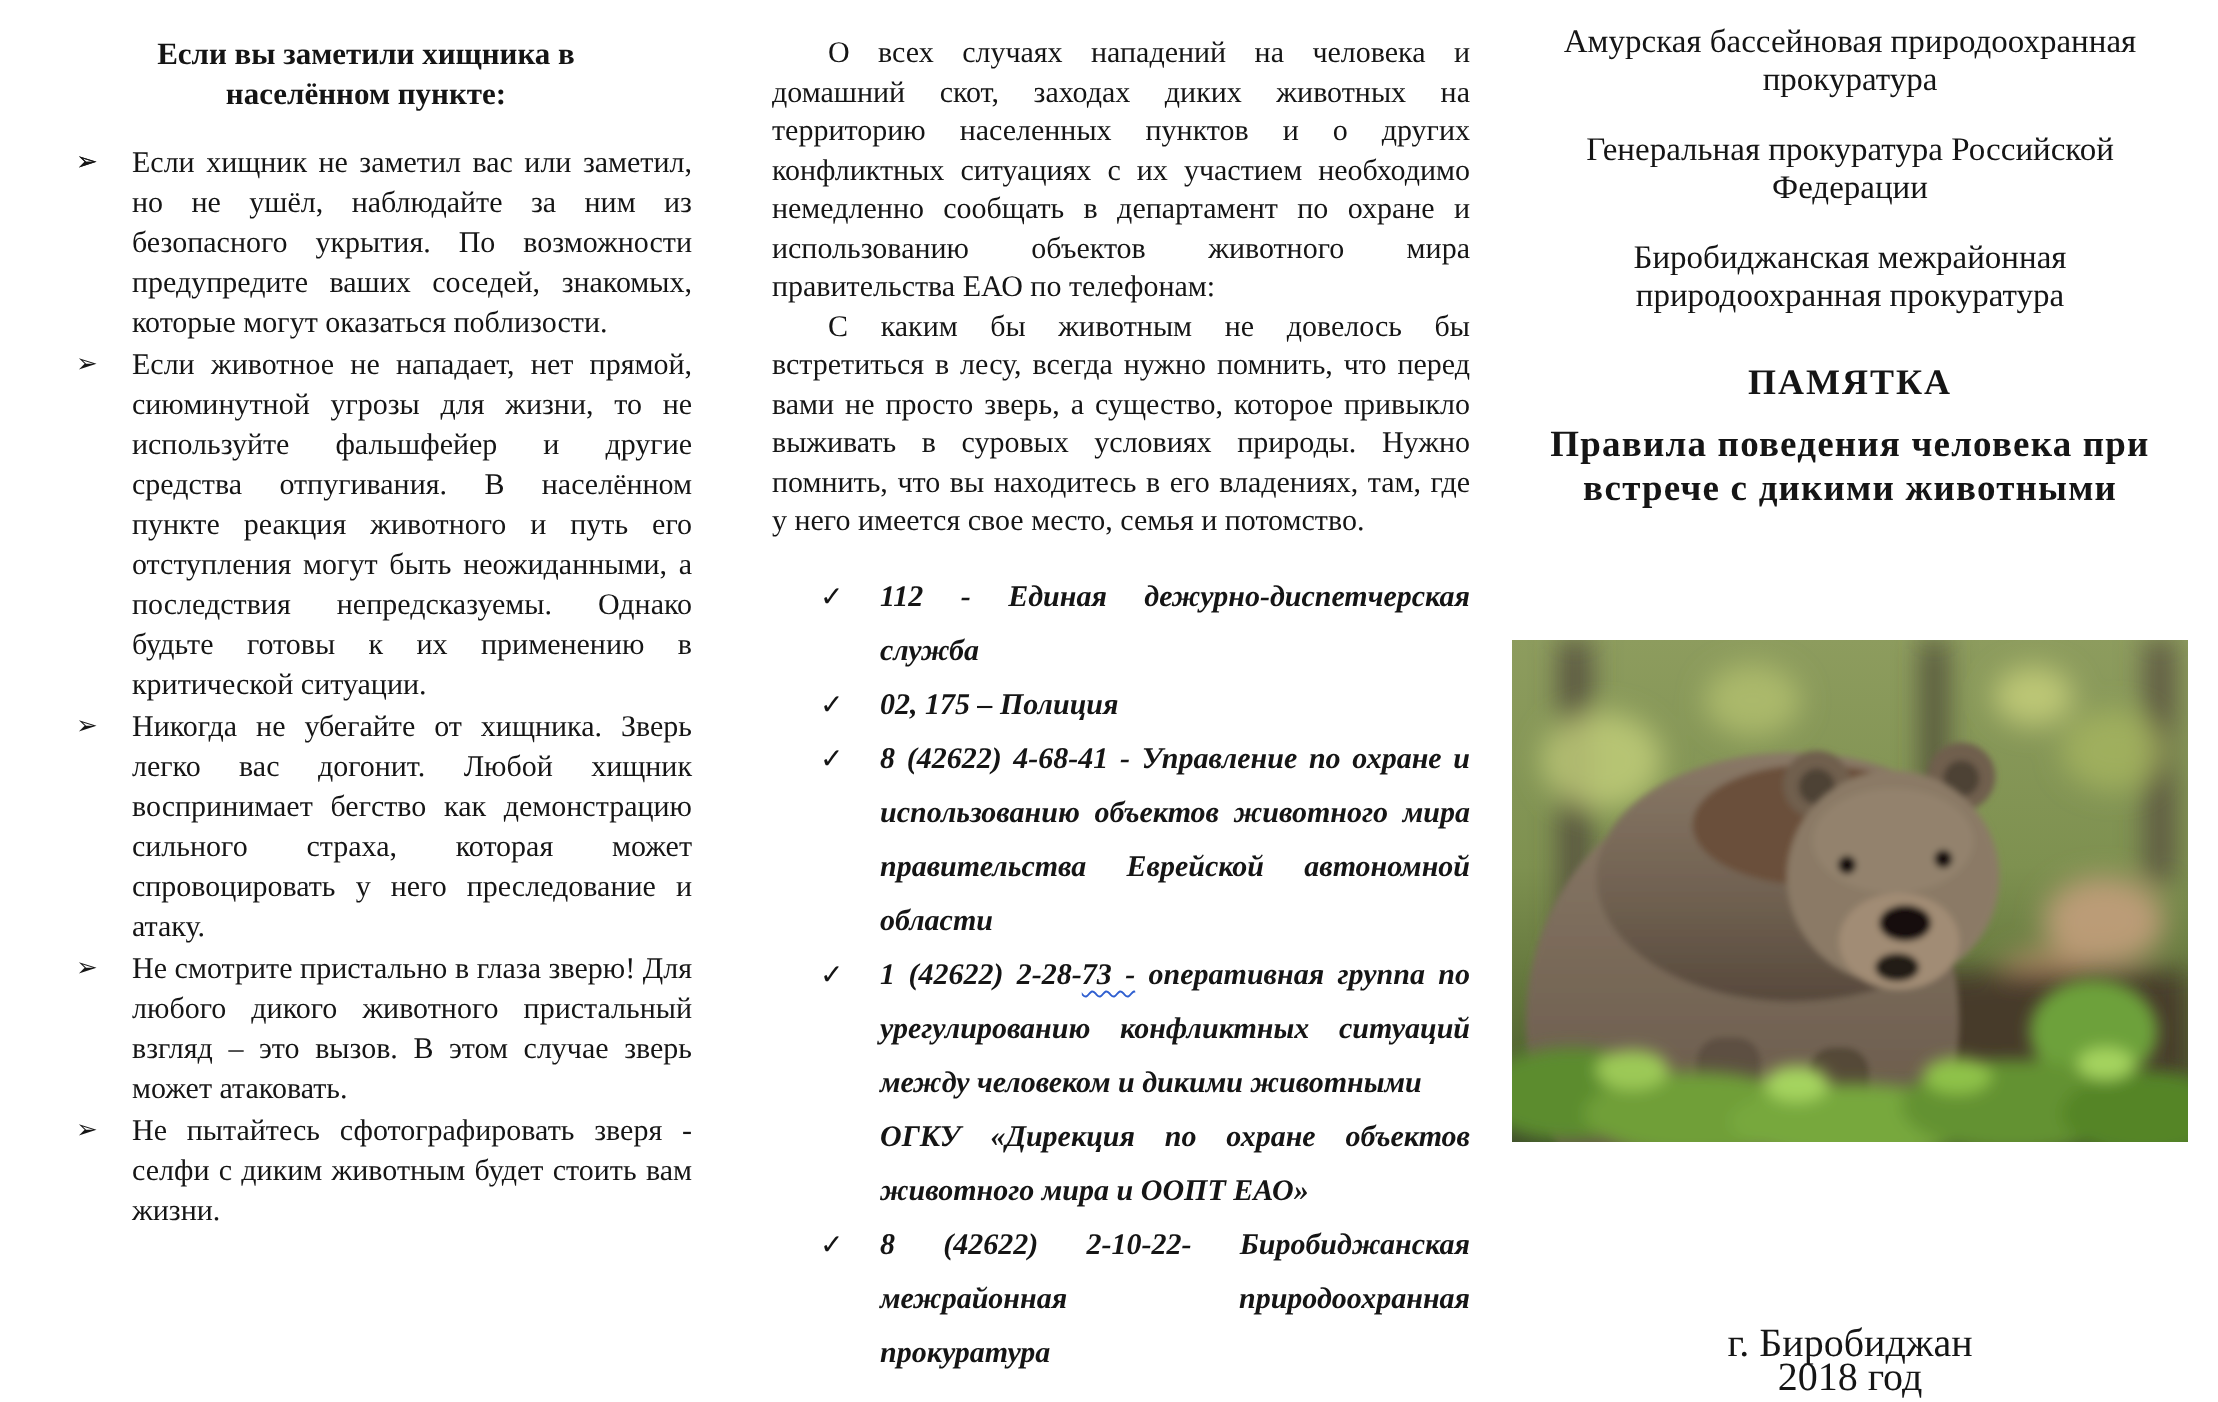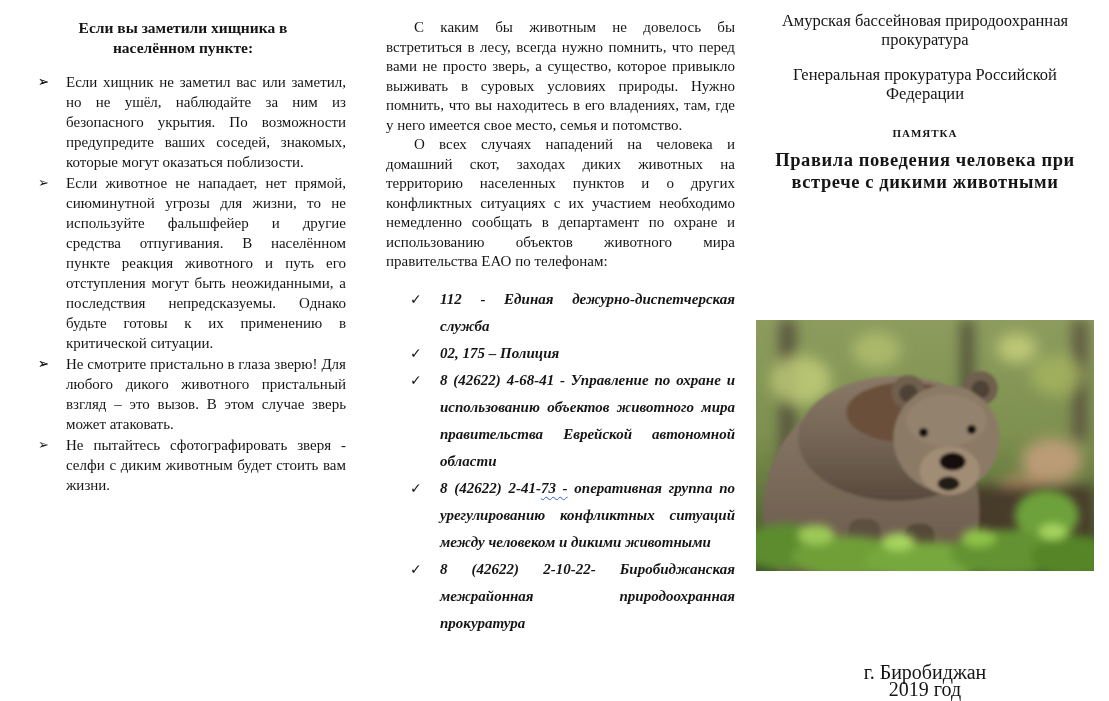--- a/index.html
+++ b/index.html
@@ -50,21 +50,21 @@
     text-decoration-color:#2f5fd0;text-decoration-thickness:1px;
     text-underline-offset:3px;
     font-family:Liberation Serif, serif;
   }
 
   
   .org{
     text-align:center;font-size:16.5px;line-height:18.5px;margin:0 0 17px 0;
   }
   .memo{
-    text-align:center;font-weight:bold;font-size:11px;letter-spacing:1px;
+    text-align:center;font-weight:bold;font-size:18px;letter-spacing:1px;
     margin:24px 0 10px 0;
   }
   .title{
     text-align:center;font-weight:bold;font-size:18.5px;line-height:22px;
     letter-spacing:0.6px;margin:10px;
   }
   .photo{
     position:absolute;left:0;top:308px;width:338px;height:251px;
     overflow:hidden;
   }
@@ -86,62 +86,64 @@
     <li>
       <span class="mk">➢</span>
       <span>Если хищник не заметил вас или заметил, но не ушёл, наблюдайте за ним из безопасного укрытия. По возможности предупредите ваших соседей, знакомых, которые могут оказаться поблизости.</span>
     </li>
     <li>
       <span class="mk">➢</span>
       <span>Если животное не нападает, нет прямой, сиюминутной угрозы для жизни, то не используйте фальшфейер и другие средства отпугивания. В населённом пункте реакция животного и путь его отступления могут быть неожиданными, а последствия непредсказуемы. Однако будьте готовы к их применению в критической ситуации.</span>
     </li>
     <li>
       <span class="mk">➢</span>
+      <span>Никогда не убегайте от хищника. Зверь легко вас догонит. Любой хищник воспринимает бегство как демонстрацию сильного страха, которая может спровоцировать у него преследование и атаку.</span>
     </li>
     <li>
       <span class="mk">➢</span>
       <span>Не смотрите пристально в глаза зверю! Для любого дикого животного пристальный взгляд – это вызов. В этом случае зверь может атаковать.</span>
     </li>
     <li>
       <span class="mk">➢</span>
       <span>Не пытайтесь сфотографировать зверя - селфи с диким животным будет стоить вам жизни.</span>
     </li>
   </ul>
 </div>
 
 <div class="col2">
+  <p>О всех случаях нападений на человека и домашний скот, заходах диких животных на территорию населенных пунктов и о других конфликтных ситуациях с их участием необходимо немедленно сообщать в департамент по охране и использованию объектов животного мира правительства ЕАО по телефонам:</p>
   <p>С каким бы животным не довелось бы встретиться в лесу, всегда нужно помнить, что перед вами не просто зверь, а существо, которое привыкло выживать в суровых условиях природы. Нужно помнить, что вы находитесь в его владениях, там, где у него имеется свое место, семья и потомство.</p>
-  <p>О всех случаях нападений на человека и домашний скот, заходах диких животных на территорию населенных пунктов и о других конфликтных ситуациях с их участием необходимо немедленно сообщать в департамент по охране и использованию объектов животного мира правительства ЕАО по телефонам:</p>
   <ul class="plist">
     <li>
       <span class="mk2">✓</span>
       <span>112 - Единая дежурно-диспетчерская служба</span>
     </li>
     <li>
       <span class="mk2">✓</span>
       <span>02, 175 – Полиция</span>
     </li>
     <li>
       <span class="mk2">✓</span>
       <span>8 (42622) 4-68-41 - Управление по охране и использованию объектов животного мира правительства Еврейской автономной области</span>
     </li>
     <li>
       <span class="mk2">✓</span>
-      <span><span>8 (42622) 2-41-</span><span class="squig">73 -</span><span> оперативная группа по урегулированию конфликтных ситуаций между человеком и дикими животными</span></span>
+      <span><span>1 (42622) 2-28-</span><span class="squig">73 -</span><span> оперативная группа по урегулированию конфликтных ситуаций между человеком и дикими животными</span><span class="extra">ОГКУ «Дирекция по охране объектов животного мира и ООПТ ЕАО»</span></span>
     </li>
     <li>
       <span class="mk2">✓</span>
       <span>8 (42622) 2-10-22- Биробиджанская межрайонная природоохранная прокуратура</span>
     </li>
   </ul>
 </div>
 
 <div class="col3">
   <p class="org">Амурская бассейновая природоохранная прокуратура</p>
   <p class="org">Генеральная прокуратура Российской Федерации</p>
+  <p class="org">Биробиджанская межрайонная природоохранная прокуратура</p>
   <p class="memo">ПАМЯТКА</p>
   <p class="title">Правила поведения человека при встрече с дикими животными</p>
 
   <div class="photo">
     <svg viewBox="0 0 337 250" preserveAspectRatio="none">
       <defs>
         <linearGradient id="bg" x1="0" y1="0" x2="0" y2="1">
           <stop offset="0" stop-color="#8d9c5e"></stop>
           <stop offset="0.45" stop-color="#7e9150"></stop>
           <stop offset="0.75" stop-color="#5d7038"></stop>
@@ -207,15 +209,15 @@
         <ellipse cx="60" cy="214" rx="18" ry="10" fill="#9cc957"></ellipse>
         <ellipse cx="142" cy="221" rx="16" ry="9" fill="#a5d45f"></ellipse>
         <ellipse cx="222" cy="217" rx="17" ry="9" fill="#8fc24a"></ellipse>
         <ellipse cx="296" cy="211" rx="14" ry="8" fill="#a5d45f"></ellipse>
       </g>
     </svg>
   </div>
 
   <div class="footer">
     <div>г. Биробиджан</div>
-    <div>2019 год</div>
+    <div>2018 год</div>
   </div>
 </div>
 
 </body></html>

